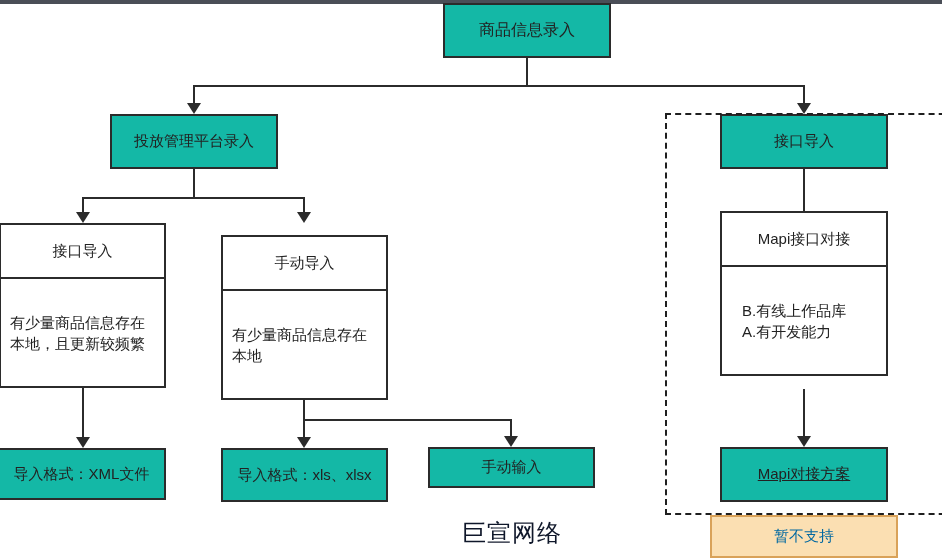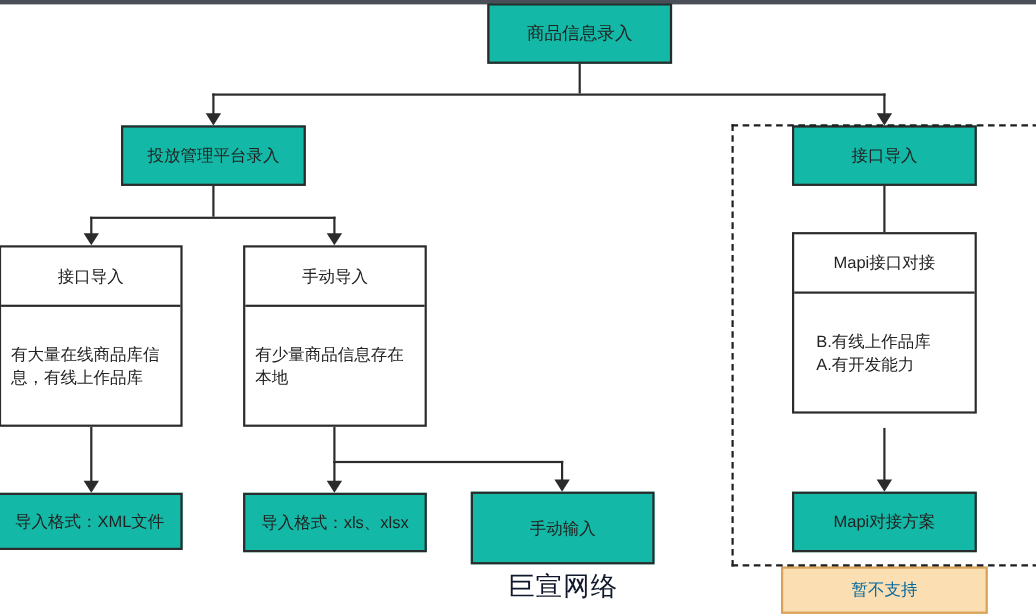--- a/index.html
+++ b/index.html
@@ -108,43 +108,43 @@
 
   <div class="vline" style="left:803px;top:389px;height:48px;"></div>
   <div class="arrow-down" style="left:797px;top:436px;"></div>
 
   <div class="node root" style="left:443px;top:3px;width:168px;height:55px;">商品信息录入</div>
 
   <div class="node" style="left:110px;top:114px;width:168px;height:55px;">投放管理平台录入</div>
 
   <div class="compound" style="left:-1px;top:223px;width:167px;height:165px;">
     <div class="head">接口导入</div>
-    <div class="body">有大量在线商品库信息，有线上作品库</div>
+    <div class="body">有少量商品信息存在本地，且更新较频繁</div>
   </div>
 
-  <div class="compound" style="left:221px;top:223px;width:167px;height:165px;">
+  <div class="compound" style="left:221px;top:235px;width:167px;height:165px;">
     <div class="head">手动导入</div>
     <div class="body">有少量商品信息存在本地</div>
   </div>
 
   <div class="node" style="left:-3px;top:448px;width:169px;height:52px;">导入格式：XML文件</div>
 
   <div class="node" style="left:221px;top:448px;width:167px;height:54px;">导入格式：xls、xlsx</div>
 
-  <div class="node" style="left:428px;top:447px;width:167px;height:66px;">手动输入</div>
+  <div class="node" style="left:428px;top:447px;width:167px;height:41px;">手动输入</div>
 
   <div class="node" style="left:720px;top:114px;width:168px;height:55px;">接口导入</div>
 
   <div class="compound" style="left:720px;top:211px;width:168px;height:165px;">
     <div class="head">Mapi接口对接</div>
     <div class="body indent">
       <div>B.有线上作品库</div>
       <div>A.有开发能力</div>
     </div>
   </div>
 
-  <div class="node" style="left:720px;top:447px;width:168px;height:55px;">Mapi对接方案</div>
+  <div class="node" style="left:720px;top:447px;width:168px;height:55px;text-decoration:underline;">Mapi对接方案</div>
 
   <div class="highlight">暂不支持</div>
 
   <div class="watermark">巨宣网络</div>
 
 </div>
 
 </body></html>

